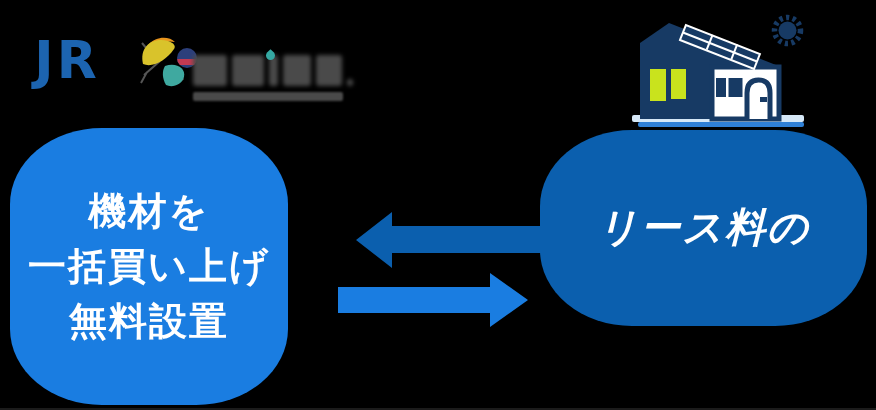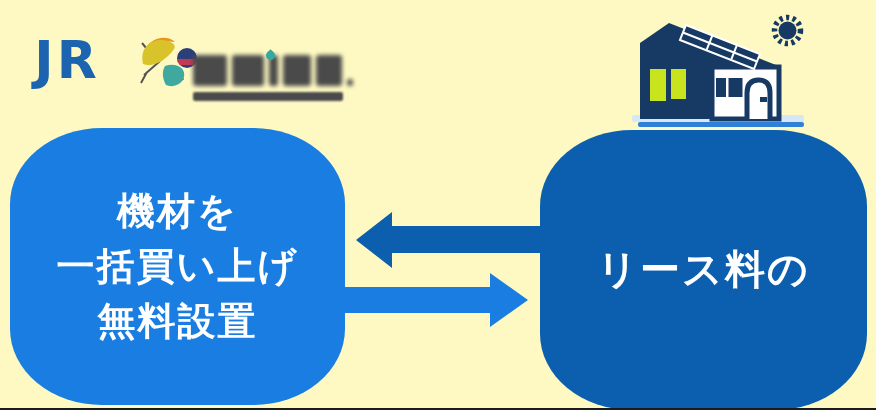--- a/index.html
+++ b/index.html
@@ -1,17 +1,17 @@
 <!DOCTYPE html>
 <html><head>
 <meta charset="utf-8">
 <style>
   html,body{margin:0;padding:0;background:#fff;}
   .canvas{
-    position:relative;width:876px;height:410px;background:#fef9c3;
+    position:relative;width:876px;height:410px;background:#000000;
     overflow:hidden;font-family:"Liberation Sans",sans-serif;
   }
 
   
   .jr-logo{position:absolute;left:14px;top:34px;width:106px;text-align:center;color:#1c64b0;}
   .jr-mark{font-size:52px;font-weight:900;line-height:52px;letter-spacing:3px;
            font-family:"DejaVu Sans",sans-serif;}
   .jr-sub{font-size:13px;font-weight:800;letter-spacing:2.5px;margin-top:1px;}
 
   .bird-svg{position:absolute;left:138px;top:33px;}
@@ -23,24 +23,24 @@
   .wm-dot{width:6px;height:7px;}
   .wm-line2{margin-top:6px;width:150px;height:9px;background:#4a4a4a;border-radius:2px;filter:blur(1.2px);}
   .droplet{position:absolute;left:73px;top:-4px;width:9px;height:9px;background:#35a8a2;
            border-radius:0 50% 50% 50%;transform:rotate(45deg);filter:none;}
 
   .house-svg{position:absolute;left:628px;top:10px;}
 
   
   .bubble{position:absolute;display:flex;align-items:center;justify-content:center;
           text-align:center;color:#ffffff;font-weight:700;}
-  .bubble-left{left:10px;top:128px;width:335px;height:277px;background:#1a7de1;
+  .bubble-left{left:10px;top:128px;width:278px;height:277px;background:#1a7de1;
                border-radius:92px / 76px;font-size:38px;line-height:1.45;letter-spacing:2px;}
-  .bubble-right{left:540px;top:130px;width:327px;height:280px;background:#0b5fae;
-                border-radius:92px / 76px;font-size:40px;line-height:1.48;letter-spacing:2px;}
+  .bubble-right{left:540px;top:130px;width:327px;height:196px;background:#0b5fae;
+                border-radius:92px / 76px;font-size:40px;line-height:1.48;letter-spacing:2px;font-style:italic;}
 
   .arrows-svg{position:absolute;left:338px;top:198px;}
 
   .bottom-line{position:absolute;left:0;bottom:0;width:876px;height:2px;background:#1b1b1b;}
 </style>
 </head>
 <body>
 
 <div class="canvas">
 

